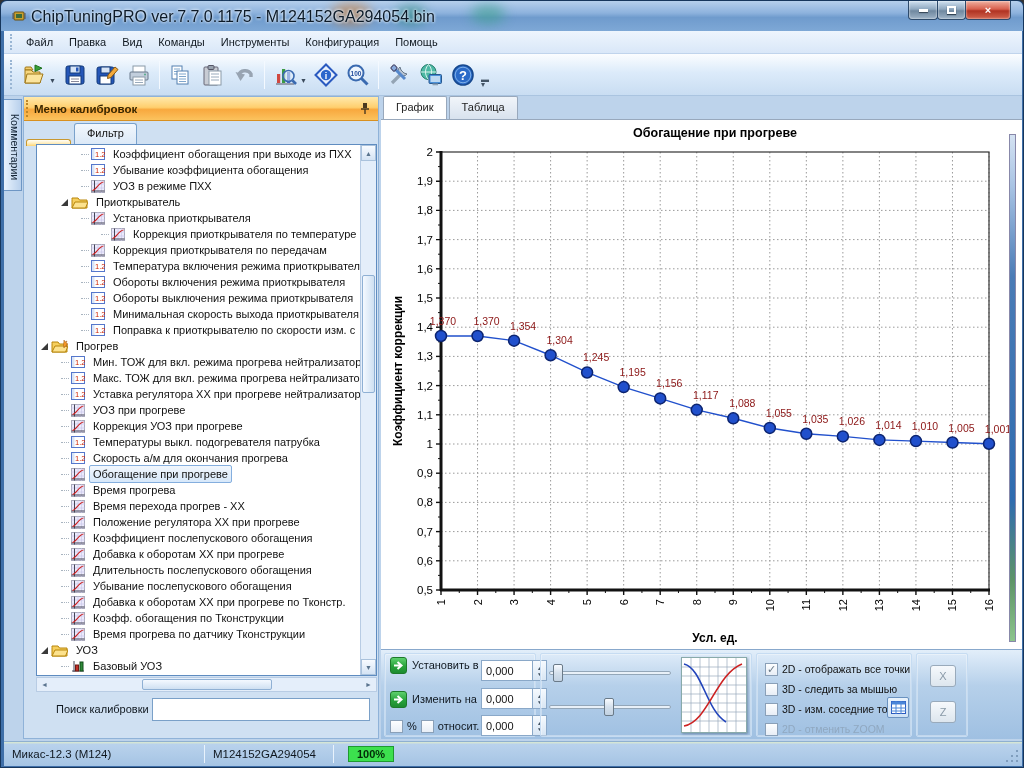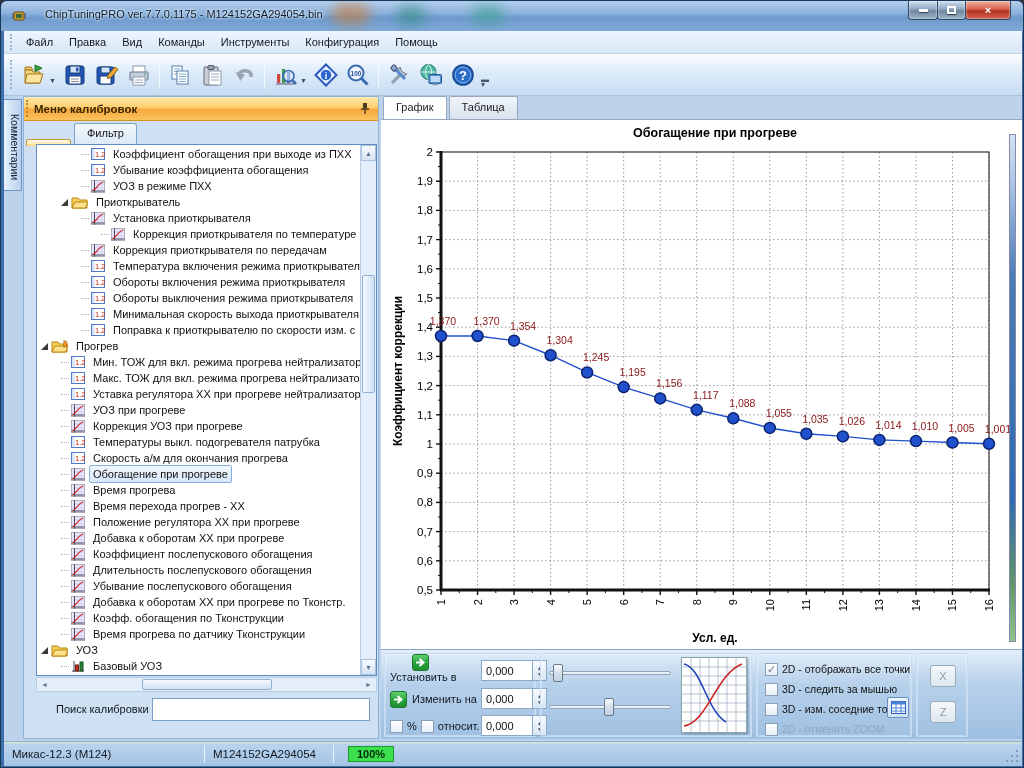--- a/index.html
+++ b/index.html
@@ -5,21 +5,21 @@
   html,body{margin:0;padding:0;background:#333;}
   *{box-sizing:border-box;}
   .window{position:relative;width:1024px;height:768px;background:#3f6fa8;overflow:hidden;
     font-family:"Liberation Sans","DejaVu Sans",sans-serif;font-size:11px;color:#111;
     border:1px solid #16365c;border-radius:6px 6px 0 0;}
   
   .titlebar{position:absolute;left:0;top:0;width:100%;height:30px;
     background:linear-gradient(#b5cfec 0%,#8db2dd 40%,#6f9bcd 55%,#7ea8d6 100%);
     border-radius:6px 6px 0 0;overflow:hidden;}
   .glass-blob{position:absolute;border-radius:50%;filter:blur(6px);opacity:.55;}
-  .title-text{position:absolute;left:44px;top:7px;font-size:11px;color:#0c1a28;text-shadow:0 0 3px #e8f2fc,0 0 3px #e8f2fc;white-space:nowrap;}
+  .title-text{position:absolute;left:30px;top:7px;font-size:16px;color:#0c1a28;text-shadow:0 0 3px #e8f2fc,0 0 3px #e8f2fc;white-space:nowrap;}
   .app-icon{position:absolute;left:10px;top:7px;width:16px;height:16px;}
   .winbtns{position:absolute;top:0;right:12px;display:flex;}
   .wbtn{height:19px;border:1px solid #2d4a6b;border-top:none;display:flex;align-items:center;justify-content:center;
     color:#fff;font-weight:bold;border-radius:0 0 4px 4px;margin-left:-1px;
     background:linear-gradient(#cfe0f0,#8fa8c0 45%,#70889f 55%,#9db2c6);box-shadow:inset 0 0 2px #fff;}
   .wbtn.min{width:30px;} .wbtn.max{width:29px;}
   .wbtn.close{width:46px;background:linear-gradient(#f0b0a0,#d8604e 45%,#b03323 55%,#d2654f);}
   .minbar{width:9px;height:3px;background:#fff;box-shadow:0 1px 1px #345;}
   .maxbox{width:9px;height:8px;border:2px solid #fff;box-shadow:0 1px 1px #345;}
   
@@ -652,39 +652,39 @@
                     <line x1="0" y1="4" x2="14" y2="4"></line>
                     <line x1="0" y1="8" x2="14" y2="8"></line>
                     <line x1="7" y1="0" x2="7" y2="13"></line>
                     <line x1="10.5" y1="0" x2="10.5" y2="13"></line>
                   </g>
                   <line x1="3.5" y1="0.5" x2="3.5" y2="12.5" stroke="#445"></line>
                   <line x1="0.5" y1="11" x2="13.5" y2="11" stroke="#445"></line>
                   <path d="M1.5,10.5 C5,10 8,2.5 12.5,2" stroke="#cc2222" fill="none" stroke-width="1.1"></path>
                 </svg>
               </span>
+              <span class="tlabel">Коэффициент послепускового обогащения</span>
+            </div>
+            <div class="trow" style="padding-left: 24px;">
+              <span class="stub"></span>
+              <span class="ticon">
+                <svg width="14" height="13" viewBox="0 0 14 13">
+                  <rect x="0.5" y="0.5" width="13" height="12" fill="#eceafc" stroke="#aab"></rect>
+                  <g stroke="#c8c4e8" stroke-width="0.6">
+                    <line x1="0" y1="4" x2="14" y2="4"></line>
+                    <line x1="0" y1="8" x2="14" y2="8"></line>
+                    <line x1="7" y1="0" x2="7" y2="13"></line>
+                    <line x1="10.5" y1="0" x2="10.5" y2="13"></line>
+                  </g>
+                  <line x1="3.5" y1="0.5" x2="3.5" y2="12.5" stroke="#445"></line>
+                  <line x1="0.5" y1="11" x2="13.5" y2="11" stroke="#445"></line>
+                  <path d="M1.5,10.5 C5,10 8,2.5 12.5,2" stroke="#cc2222" fill="none" stroke-width="1.1"></path>
+                </svg>
+              </span>
               <span class="tlabel">Добавка к оборотам ХХ при прогреве</span>
-            </div>
-            <div class="trow" style="padding-left: 24px;">
-              <span class="stub"></span>
-              <span class="ticon">
-                <svg width="14" height="13" viewBox="0 0 14 13">
-                  <rect x="0.5" y="0.5" width="13" height="12" fill="#eceafc" stroke="#aab"></rect>
-                  <g stroke="#c8c4e8" stroke-width="0.6">
-                    <line x1="0" y1="4" x2="14" y2="4"></line>
-                    <line x1="0" y1="8" x2="14" y2="8"></line>
-                    <line x1="7" y1="0" x2="7" y2="13"></line>
-                    <line x1="10.5" y1="0" x2="10.5" y2="13"></line>
-                  </g>
-                  <line x1="3.5" y1="0.5" x2="3.5" y2="12.5" stroke="#445"></line>
-                  <line x1="0.5" y1="11" x2="13.5" y2="11" stroke="#445"></line>
-                  <path d="M1.5,10.5 C5,10 8,2.5 12.5,2" stroke="#cc2222" fill="none" stroke-width="1.1"></path>
-                </svg>
-              </span>
-              <span class="tlabel">Коэффициент послепускового обогащения</span>
             </div>
             <div class="trow" style="padding-left: 24px;">
               <span class="stub"></span>
               <span class="ticon">
                 <svg width="14" height="13" viewBox="0 0 14 13">
                   <rect x="0.5" y="0.5" width="13" height="12" fill="#eceafc" stroke="#aab"></rect>
                   <g stroke="#c8c4e8" stroke-width="0.6">
                     <line x1="0" y1="4" x2="14" y2="4"></line>
                     <line x1="0" y1="8" x2="14" y2="8"></line>
                     <line x1="7" y1="0" x2="7" y2="13"></line>
@@ -977,21 +977,21 @@
               <text x="609" y="310.708" font-size="10.5" fill="#8b1515" text-anchor="middle">1,001</text>
               <text x="326" y="15" font-size="12.5" font-weight="bold" fill="#000" text-anchor="middle">Обогащение при прогреве</text>
               <text x="326" y="520" font-size="12" font-weight="bold" fill="#000" text-anchor="middle">Усл. ед.</text>
               <text transform="translate(13,249) rotate(-90)" font-size="12" font-weight="bold" fill="#000" text-anchor="middle">Коэффициент коррекции</text>
             </svg></div>
         <div class="colorstrip"></div>
       </div>
 
       <div class="bottompanel">
         <div class="group g1">
-          <div class="crow" style="top:0;flex-direction:column;">
+          <div class="crow" style="top:0;">
             <div class="garrow">
                 <svg width="11" height="11" viewBox="0 0 11 11">
                   <path d="M1,5.5 H7 M4.5,2 L8.5,5.5 L4.5,9" stroke="#fff" stroke-width="2" fill="none"></path>
                 </svg>
               </div>
             <span class="clabel">Установить в</span>
           </div>
           <div class="crow" style="top:34px;">
             <div class="garrow">
                 <svg width="11" height="11" viewBox="0 0 11 11">

